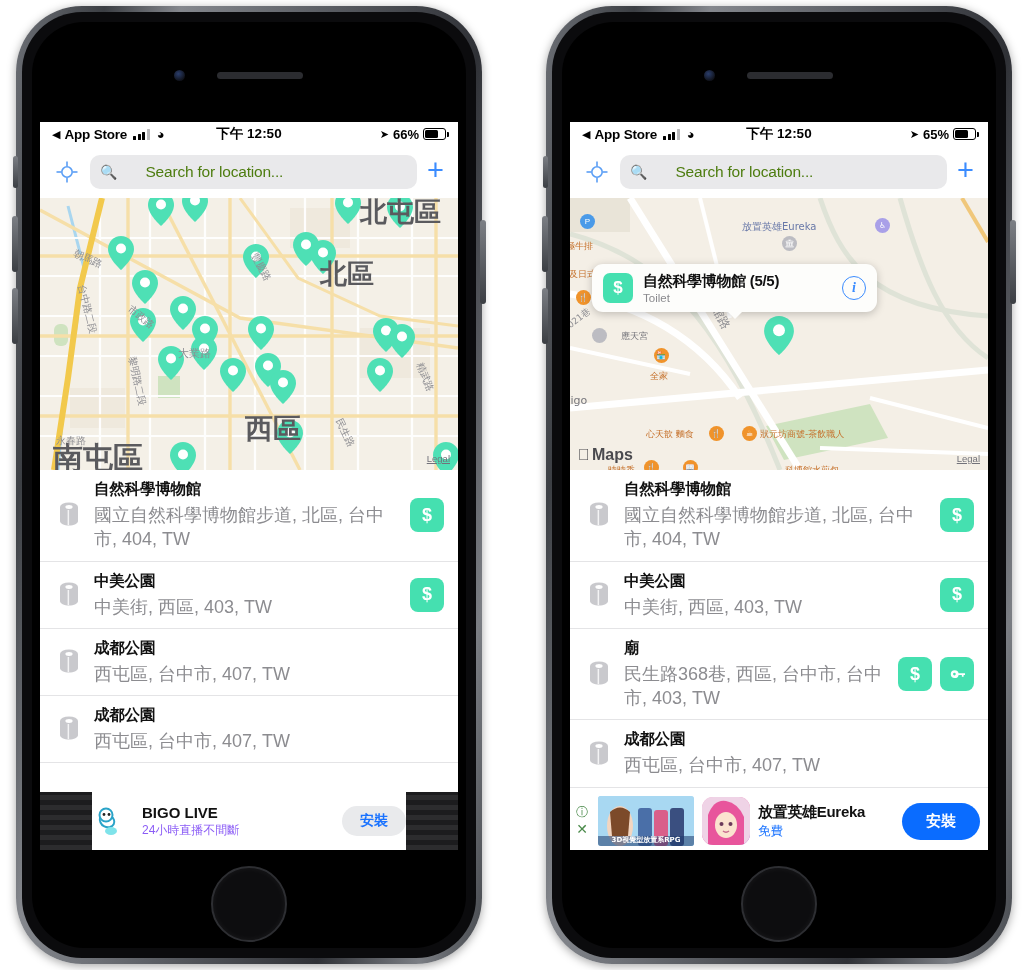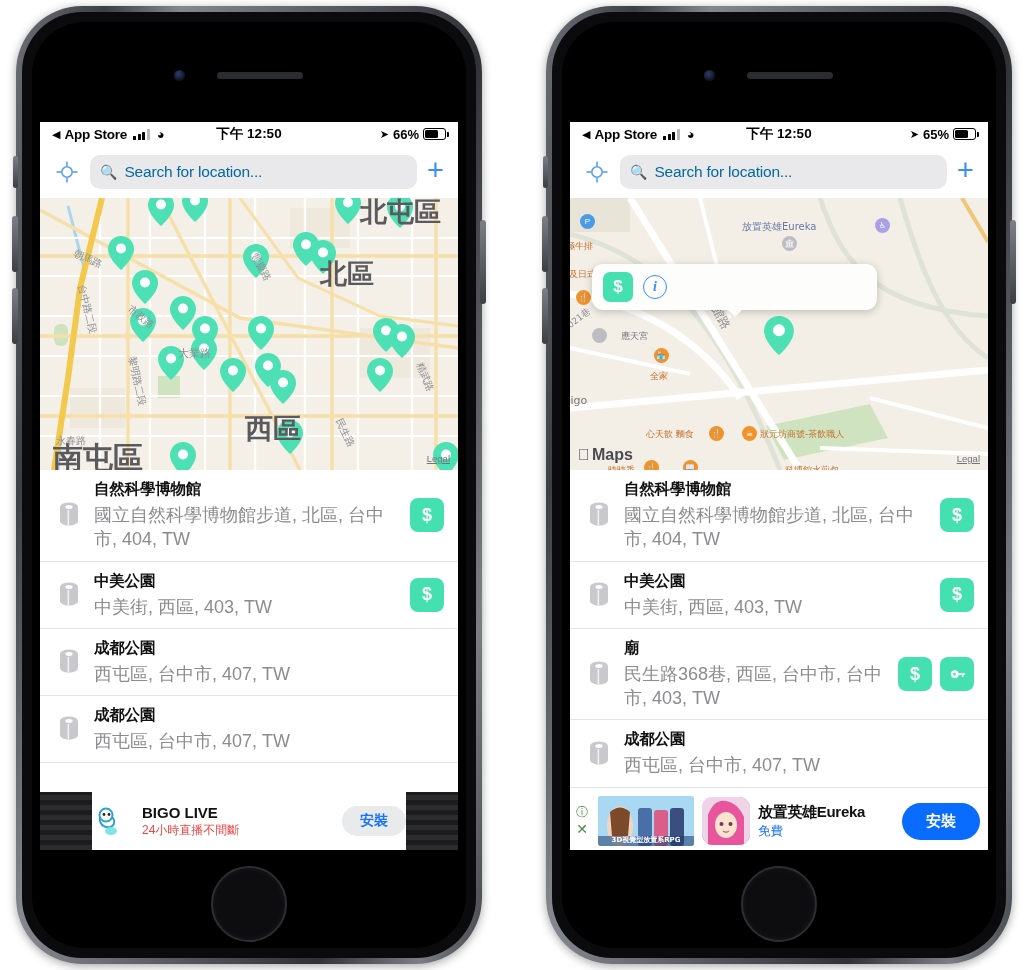--- a/index.html
+++ b/index.html
@@ -95,21 +95,21 @@
   .searchbar {
     height: 52px; display: flex; align-items: center; gap: 10px;
     padding: 0 14px; background: #fff;
   }
   .locate-icon { width: 26px; height: 26px; flex: 0 0 26px; }
   .search-field {
     flex: 1; height: 34px; background: #e9e9eb; border-radius: 10px;
     display: flex; align-items: center; gap: 7px; padding: 0 10px;
   }
   .search-glyph { font-size: 14px; color: #8e8e93; }
-  .search-ph { font-size: 15.5px; color: #0369a1; letter-spacing: -.2px; }
+  .search-ph { font-size: 15.5px; color: #4d7c0f; letter-spacing: -.2px; margin-left: 21px; }
   .plus-btn { font-size: 29px; color: #3b8cff; line-height: 1; font-weight: 300; padding-bottom:4px;}
 
   
   .map { position: relative; overflow: hidden; background: #f3efe6; }
   .map.left-map { height: 272px; }
   .map.right-map { height: 272px; }
   .map svg { position: absolute; inset: 0; width: 100%; height: 100%; }
   .map-label {
     position: absolute; color: #6d6d72; white-space: nowrap;
     font-family: "DejaVu Sans","Liberation Sans",sans-serif;
@@ -186,21 +186,21 @@
     position: absolute; left: 52px; right: 52px; top: 0; bottom: 0;
     background: #fff; display: flex; align-items: center; gap: 10px; padding: 0 0;
   }
   .ad-grid { position:absolute; top:0; bottom:0; width:52px; background:
      repeating-linear-gradient(0deg,#2c2c2e 0 5px,#1c1c1e 5px 10px),
      repeating-linear-gradient(90deg,#2c2c2e 0 5px,transparent 5px 10px); }
   .ad-grid.l { left:0; } .ad-grid.r { right:0; }
   .ad-logo { width: 40px; height: 40px; flex: 0 0 40px; }
   .ad-txt { flex: 1; }
   .ad-title { font-size: 15px; font-weight: 700; color: #111; }
-  .ad-sub { font-size: 12px; color: #ef4444; margin-top: 1px; }
+  .ad-sub { font-size: 12px; color: #8b5cf6; margin-top: 1px; }
   .ad-cta {
     padding: 6px 18px; border-radius: 15px; background: #e9eaec;
     color: #1a73ff; font-size: 14px; font-weight: 700;
   }
 
   .ad2 { background: #fff; display: flex; align-items: center; gap: 8px; padding: 0 8px 0 4px; }
   .ad2-ctrls { display:flex; flex-direction: column; gap: 4px; align-items:center; flex:0 0 16px;}
   .ad2-ctrls span { font-size: 12px; color: #4a8a4a; line-height:1; }
   .ad2-hero { width: 96px; height: 50px; flex: 0 0 96px; border-radius: 3px; overflow: hidden; position: relative;
               background: linear-gradient(160deg,#9fd4f5 0%,#cfe7f8 40%,#5aa3dd 100%); padding-left: 41px; }
@@ -625,20 +625,24 @@
 
         <div class="pin" style="left:194px;top:118px;width:30px;height:39px">
           <svg viewBox="0 0 26 34" style="width:30px;height:39px">
               <path d="M13 0C5.8 0 0 5.8 0 13c0 9.8 13 21 13 21s13-11.2 13-21C26 5.8 20.2 0 13 0z" fill="#4ee0b5"></path>
               <circle cx="13" cy="12.5" r="5.2" fill="#fff"></circle>
             </svg>
         </div>
 
         <div class="callout" style="left:22px;top:66px;width:285px">
           <span class="callout-badge" style="background:#45E0B0">$</span>
+          <div style="flex:1;min-width:0">
+            <div class="callout-title">自然科學博物館 (5/5)</div>
+            <div class="callout-sub">Toilet</div>
+          </div>
           <span class="info-btn">i</span>
         </div>
 
         <div class="apple-maps">
           <span></span>
           <span>Maps</span>
         </div>
         <div class="legal">Legal</div>
       </div>
 

